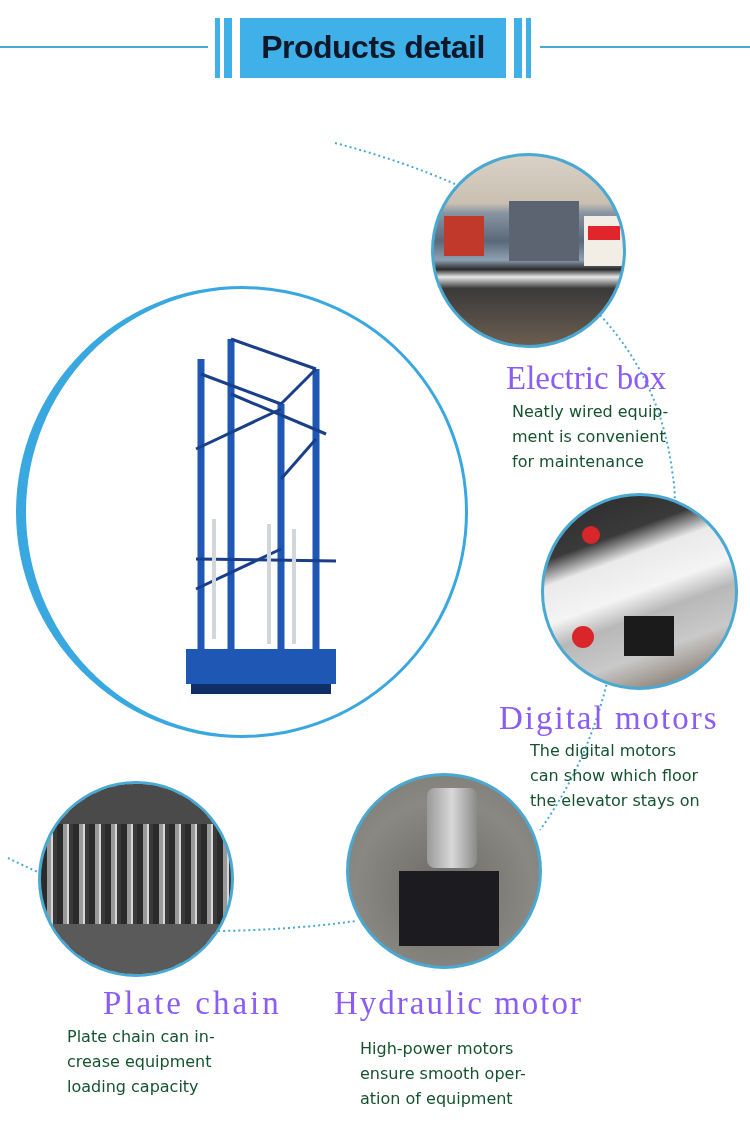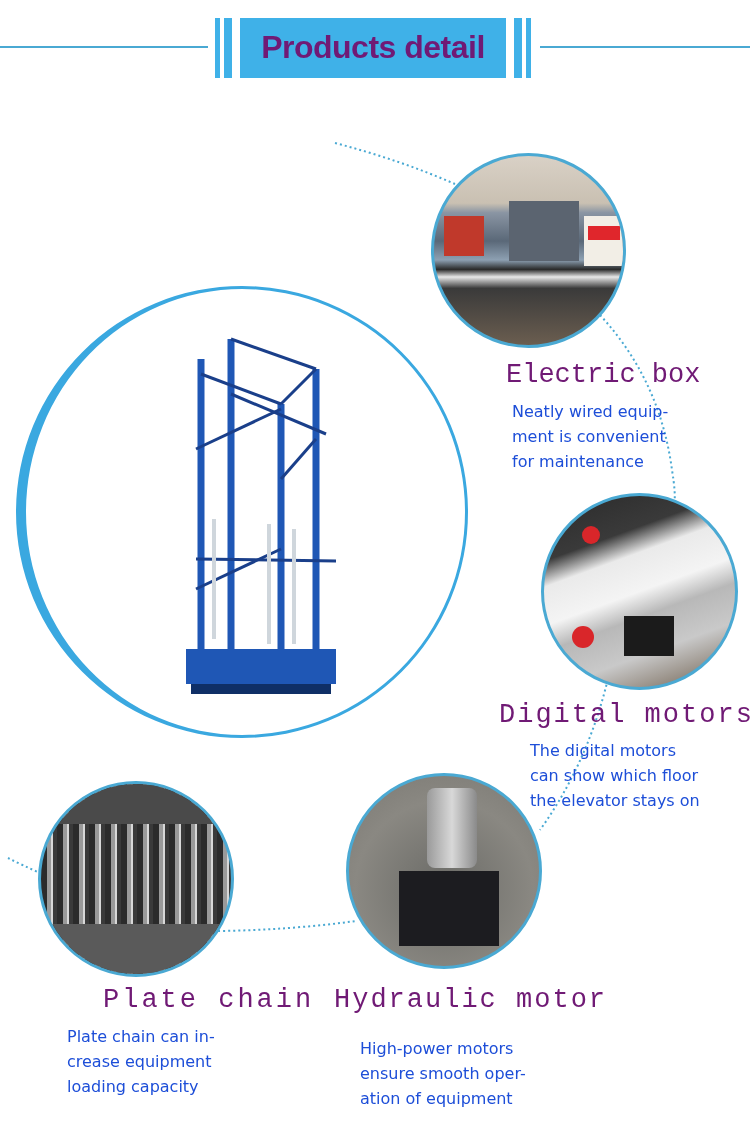--- a/index.html
+++ b/index.html
@@ -1,24 +1,24 @@
 <!DOCTYPE html>
 <html><head>
 <meta charset="utf-8">
 <style>
   html, body { margin:0; padding:0; background:#fff; }
   body { width:750px; height:1144px; position:relative; overflow:hidden; font-family:"DejaVu Sans", sans-serif; }
   .hline { position:absolute; top:46px; height:2px; background:#4aa9d3; }
   .banner-bar { position:absolute; top:18px; height:60px; background:#3fb1e8; }
-  .banner { position:absolute; left:240px; top:18px; width:266px; height:60px; background:#3fb1e8; color:#701a75; font-family:"Liberation Sans", sans-serif; font-size:32px; font-weight:bold; text-align:center; line-height:58px; letter-spacing:-0.5px; }
+  .banner { position:absolute; left:240px; top:18px; width:266px; height:60px; background:#3fb1e8; color:#0f172a; font-family:"Liberation Sans", sans-serif; font-size:32px; font-weight:bold; text-align:center; line-height:58px; letter-spacing:-0.5px; }
   .circle { position:absolute; border-radius:50%; overflow:hidden; box-sizing:border-box; }
   .big-circle { left:16px; top:286px; width:452px; height:452px; border:3px solid #3aa8e0; border-left-width:10px; background:#fff; }
   .photo { border:3px solid #4aa9d3; }
-  .title { position:absolute; color:#701a75; font-family:Liberation Mono, monospace; font-size:27px; white-space:nowrap; }
-  .desc { position:absolute; color:#1d4ed8; font-family:"DejaVu Sans", sans-serif; font-size:16px; line-height:25px; white-space:pre-line; }
+  .title { position:absolute; color:#8b5cf6; font-family:Liberation Serif, serif; font-size:33px; white-space:nowrap; }
+  .desc { position:absolute; color:#14532d; font-family:"DejaVu Sans", sans-serif; font-size:16px; line-height:25px; white-space:pre-line; }
   svg.overlay { position:absolute; left:0; top:0; pointer-events:none; }
 </style>
 </head>
 <body>
 
 <div class="hline" style="left:0;width:208px;"></div>
 <div class="hline" style="left:540px;width:210px;"></div>
 <div class="banner-bar" style="left:215px;width:5px;"></div>
 <div class="banner-bar" style="left:224px;width:8px;"></div>
 <div class="banner-bar" style="left:514px;width:8px;"></div>

